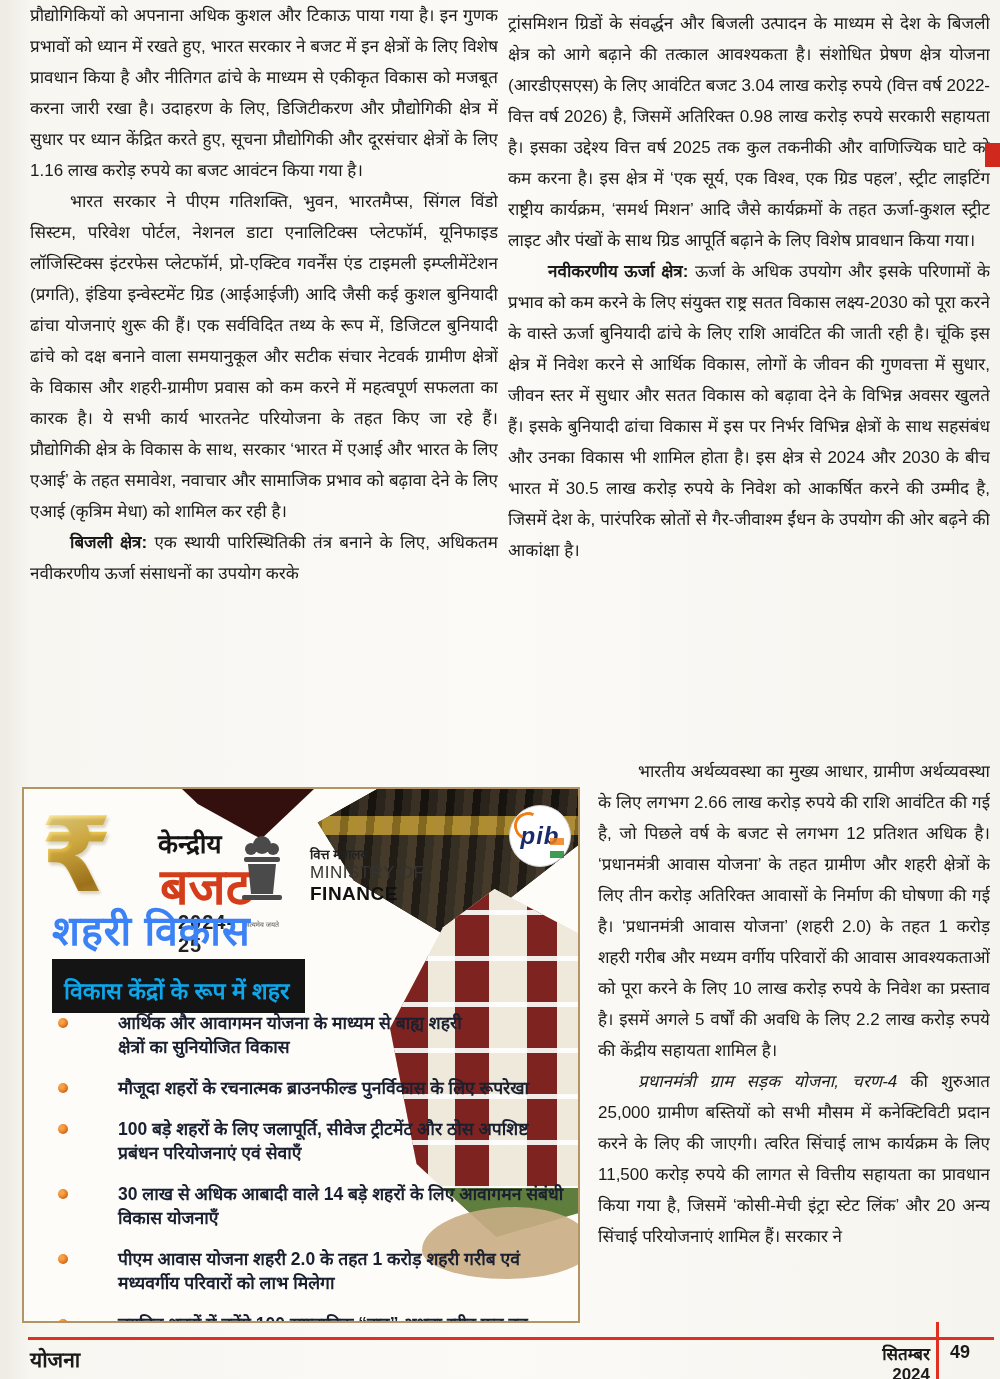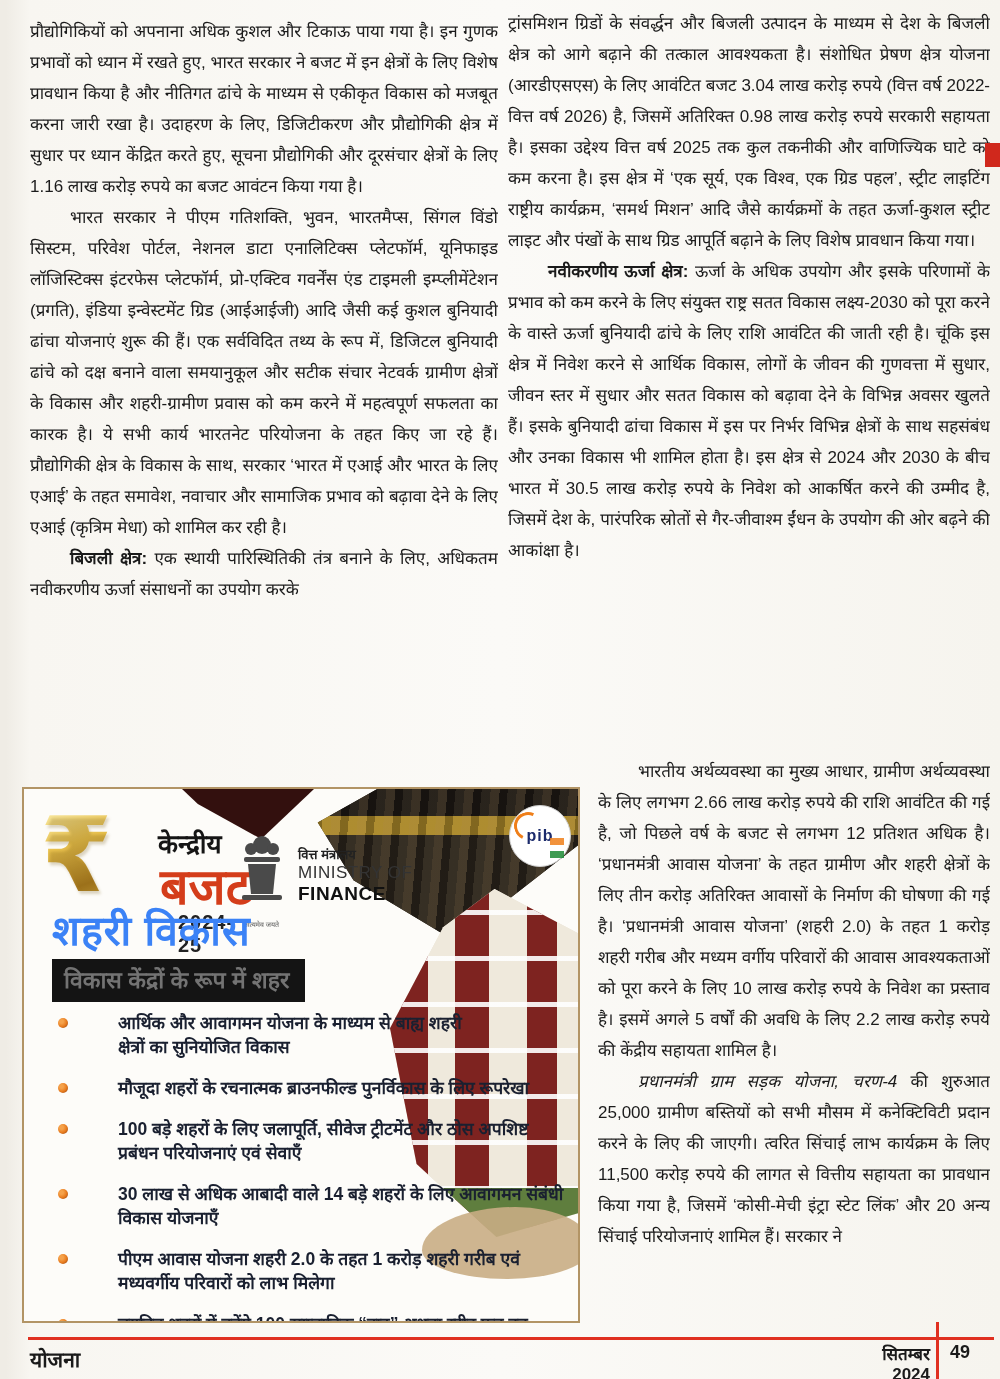--- a/index.html
+++ b/index.html
@@ -10,21 +10,21 @@
     background:linear-gradient(90deg,#efece5 0 6px,#f8f6f1 30px,#fbfaf7 50%,#f6f4ee 100%);
     color:#1c1c1c;
   }
   
   .col { position:absolute; text-align:justify; font-size:17px; line-height:31px; color:#1b1b1b; overflow:hidden; }
   .col p { text-indent:40px; }
   .col p.cont { text-indent:0; }
   .lead { font-weight:bold; }
   .lead-italic { font-style:italic; }
   .green-head { color:#1e9b20; font-weight:bold; font-size:19px; line-height:30px; text-indent:0 !important; text-align:left; margin-top:6px; margin-bottom:3px; }
-  #col-left  { left:30px;  top:16px;  width:468px; height:776px; }
+  #col-left  { left:30px;  top:0;  width:468px; height:776px; }
   #col-right { left:508px; top:8px;  width:482px; height:700px; }
   #col-right-low { left:598px; top:748px; width:392px; height:568px;margin-top:8px; }
   #head-other { position:absolute; left:510px; top:712px; width:300px; }
   
   .edge-tab { position:absolute; right:0; top:143px; width:15px; height:24px; background:#d0281c; }
 
   
   .info {
     position:absolute; left:22px; top:787px; width:558px; height:536px;
     background:#fdfcf9; border:2px solid #b29465; overflow:hidden;
@@ -38,49 +38,49 @@
       #2a241c;
   }
   .photo-market:after { content:""; position:absolute; inset:0;
     background:repeating-linear-gradient(95deg,rgba(120,100,70,.35) 0 9px,rgba(20,16,12,.4) 9px 17px,rgba(90,80,60,.25) 17px 26px); }
   .pib { position:absolute; right:7px; top:16px; width:62px; height:62px; border-radius:50%;
     background:#fff; border:1px solid #cfcfcf; display:flex; align-items:center; justify-content:center; z-index:5; }
   .pib:before { content:""; position:absolute; left:4px; top:6px; width:22px; height:22px;
     border-radius:50%; border:3px solid transparent; border-top-color:#ef7f1a; border-left-color:#ef7f1a; transform:rotate(-20deg); }
   .pib:after { content:""; position:absolute; right:6px; bottom:8px; width:14px; height:20px;
     background:linear-gradient(180deg,#ef7f1a 0 33%,#fff 33% 66%,#1d8a34 66%); opacity:.85; }
-  .pib span { font-weight:bold; font-size:16px; color:#1b2a6b; letter-spacing:1px; }
+  .pib span { font-weight:bold; font-style:italic; font-size:24px; color:#1b2a6b; letter-spacing:1px; }
   .photo-building { position:absolute; left:366px; top:100px; width:190px; height:348px;
     clip-path:polygon(55% 0,100% 13%,100% 93%,56% 100%,14% 79%,0 40%,28% 11%);
     background:
       linear-gradient(0deg,#5f7e3e 0 14%,rgba(95,126,62,0) 14%),
       repeating-linear-gradient(0deg,rgba(255,255,255,.9) 0 5px,rgba(255,255,255,0) 5px 46px),
       linear-gradient(90deg,#7e2320 0 20%,#efe9dc 20% 34%,#7e2320 34% 52%,#efe9dc 52% 72%,#7e2320 72% 88%,#efe9dc 88%),
       #e8e2d4;
   }
   .tan-blob { position:absolute; left:398px; top:418px; width:170px; height:72px;
     background:#c9ad84; border-radius:55% 45% 50% 50%/60% 55% 45% 40%; opacity:.9; }
   .budget-logo { position:absolute; left:16px; top:14px; }
   .rupee { font-size:104px; font-weight:bold; line-height:1;
     background:linear-gradient(160deg,#f9e9a0 10%,#e9c14d 40%,#a8781d 75%,#e3b84a 100%);
     -webkit-background-clip:text; background-clip:text; color:transparent;
     text-shadow:2px 3px 3px rgba(120,90,20,.25); }
   .b-line1 { position:absolute; left:118px; top:22px; font-size:26px; font-weight:bold; color:#151515; }
   .b-line2 { position:absolute; left:120px; top:48px; font-size:50px; font-weight:bold; color:#d43d1a; }
   .b-line3 { position:absolute; left:138px; top:108px; font-size:20px; font-weight:bold; color:#222; letter-spacing:1px; }
-  .ministry { position:absolute; left:212px; top:42px; display:flex; gap:10px; align-items:flex-start; }
+  .ministry { position:absolute; left:212px; top:42px; display:flex; gap:22px; align-items:flex-start; }
   .emblem { width:52px; height:84px; }
   .ministry .mtxt { padding-top:14px; }
   .m-hi { font-size:13px; font-weight:bold; color:#222; }
   .m-en1 { font-size:17px; color:#333; letter-spacing:.5px; }
   .m-en2 { font-size:19px; font-weight:bold; color:#111; letter-spacing:.5px; }
   .satyamev { font-size:7px; color:#555; text-align:center; margin-top:1px; }
   .info-title { position:absolute; left:28px; top:112px; font-size:41px; font-weight:bold; color:#3b82f6; letter-spacing:1px; }
-  .info-badge { position:absolute; left:28px; top:170px; background:#141414; color:#737373;
-    font-size:23px; font-weight:bold; padding:4px 16px 7px 12px; }
+  .info-badge { position:absolute; left:28px; top:170px; background:#141414; color:#0ea5e9;
+    font-size:23px; font-weight:bold; padding:15px 16px 7px 12px; }
   .bullets { position:absolute; left:30px; top:222px; width:515px; list-style:none; }
   .bullets li { display:flex; margin-bottom:17px;gap:36px; }
   .dot { flex:0 0 10px; width:10px; height:10px; margin:7px 14px 0 4px; border-radius:50%;
     background:radial-gradient(circle at 35% 35%,#f5a24b 20%,#e87c1f 55%,#8a3c10); }
   .btxt { font-size:17.5px; line-height:24px; font-weight:bold; color:#1a2030; }
   .bullets li:nth-child(1) .btxt{max-width:352px}
   .bullets li:nth-child(2) .btxt{max-width:520px}
   .bullets li:nth-child(3) .btxt{max-width:500px}
   .bullets li:nth-child(4) .btxt{max-width:462px}
   .bullets li:nth-child(5) .btxt{max-width:516px}

